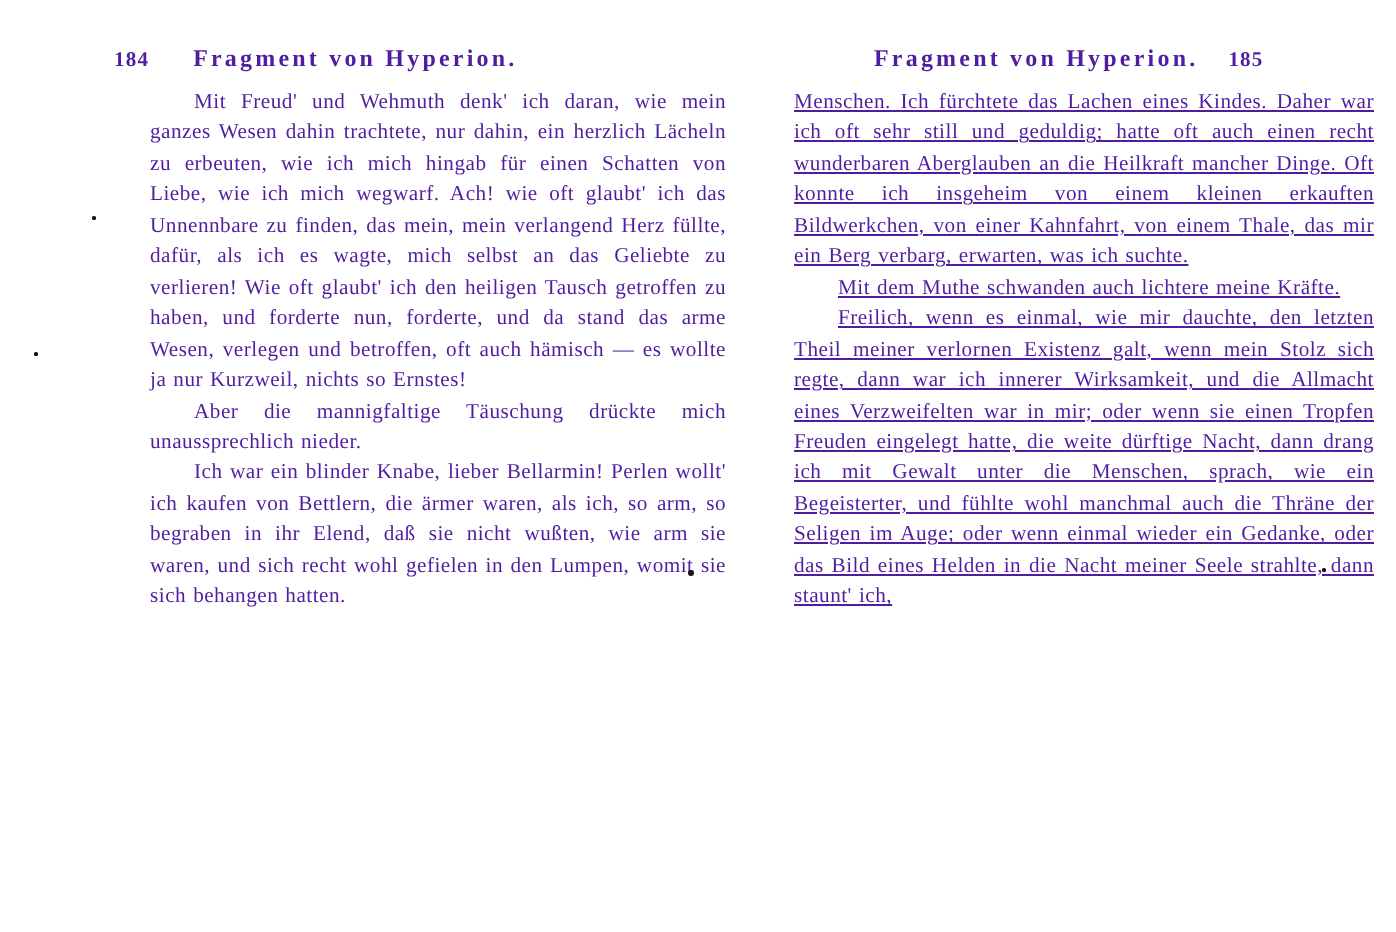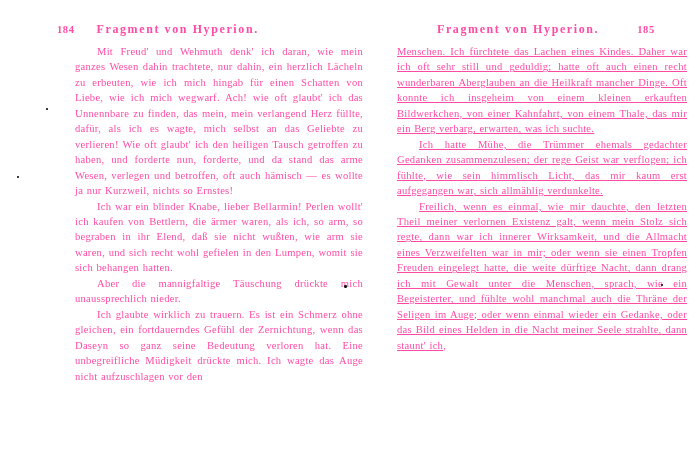--- a/index.html
+++ b/index.html
@@ -7,21 +7,21 @@
     padding: 0;
     background: #ffffff;
   }
   #page {
     position: relative;
     width: 698px;
     height: 466px;
     background: #ffffff;
     overflow: hidden;
     font-family: "Liberation Serif", "DejaVu Serif", serif;
-    color: #ec4899;
+    color: #4c1d95;
   }
 
   .leaf {
     position: absolute;
     top: 0;
     height: 466px;
   }
   .leaf-left  { left: 0px;   width: 349px; }
   .leaf-right { left: 349px; width: 349px; }
 
@@ -46,21 +46,21 @@
     letter-spacing: 0.6px;
   }
   .runtitle {
     font-size: 12px;
     font-weight: 700;
     letter-spacing: 1.6px;
   }
   .leaf-left  .folio    { margin-right: 22px; }
   .leaf-left  .runtitle { }
   .leaf-right .runtitle { margin-left: 58px; }
-  .leaf-right .folio    { margin-left: 38px; }
+  .leaf-right .folio    { margin-left: 15px; }
 
   
   .textblock {
     position: absolute;
     top: 44px;
     font-size: 10.6px;
     line-height: 15.45px;
     text-align: justify;
     text-justify: inter-word;
     letter-spacing: 0.25px;
@@ -98,39 +98,38 @@
 
   <div class="leaf leaf-left">
 
     <div class="runhead">
       <span class="folio">184</span>
       <span class="runtitle">Fragment von Hyperion.</span>
     </div>
 
     <div class="textblock">
       <p class="para">Mit Freud' und Wehmuth denk' ich daran, wie mein ganzes Wesen dahin trachtete, nur dahin, ein herzlich Lächeln zu erbeuten, wie ich mich hingab für einen Schatten von Liebe, wie ich mich wegwarf. Ach! wie oft glaubt' ich das Unnennbare zu finden, das mein, mein verlangend Herz füllte, dafür, als ich es wagte, mich selbst an das Geliebte zu verlieren! Wie oft glaubt' ich den heiligen Tausch getroffen zu haben, und forderte nun, forderte, und da stand das arme Wesen, verlegen und betroffen, oft auch hämisch — es wollte ja nur Kurzweil, nichts so Ernstes!</p>
+      <p class="para">Aber die mannigfaltige Täuschung drückte mich unaussprechlich nieder.</p>
       <p class="para">Ich war ein blinder Knabe, lieber Bellarmin! Perlen wollt' ich kaufen von Bettlern, die ärmer waren, als ich, so arm, so begraben in ihr Elend, daß sie nicht wußten, wie arm sie waren, und sich recht wohl gefielen in den Lumpen, womit sie sich behangen hatten.</p>
-      <p class="para">Aber die mannigfaltige Täuschung drückte mich unaussprechlich nieder.</p>
-      <p class="para">Ich glaubte wirklich zu trauern. Es ist ein Schmerz ohne gleichen, ein fortdauerndes Gefühl der Zernichtung, wenn das Daseyn so ganz seine Bedeutung verloren hat. Eine unbegreifliche Müdigkeit drückte mich. Ich wagte das Auge nicht aufzuschlagen vor den</p>
     </div>
 
     <span class="speck" style="left:46px; top:108px; width:2px; height:2px;"></span>
     <span class="speck" style="left:17px; top:176px; width:2px; height:2px;"></span>
   </div>
 
   <div class="leaf leaf-right">
 
     <div class="runhead">
       <span class="runtitle">Fragment von Hyperion.</span>
       <span class="folio">185</span>
     </div>
 
     <div class="textblock">
       <p class="para cont">Menschen. Ich fürchtete das Lachen eines Kindes. Daher war ich oft sehr still und geduldig; hatte oft auch einen recht wunderbaren Aberglauben an die Heilkraft mancher Dinge. Oft konnte ich insgeheim von einem kleinen erkauften Bildwerkchen, von einer Kahnfahrt, von einem Thale, das mir ein Berg verbarg, erwarten, was ich suchte.</p>
-      <p class="para">Ich hatte Mühe, die Trümmer ehemals gedachter Gedanken zusammenzulesen; der rege Geist war verflogen; ich fühlte, wie sein himmlisch Licht, das mir kaum erst aufgegangen war, sich allmählig verdunkelte.</p>
+      <p class="para">Mit dem Muthe schwanden auch lichtere meine Kräfte.</p>
       <p class="para">Freilich, wenn es einmal, wie mir dauchte, den letzten Theil meiner verlornen Existenz galt, wenn mein Stolz sich regte, dann war ich innerer Wirksamkeit, und die Allmacht eines Verzweifelten war in mir; oder wenn sie einen Tropfen Freuden eingelegt hatte, die weite dürftige Nacht, dann drang ich mit Gewalt unter die Menschen, sprach, wie ein Begeisterter, und fühlte wohl manchmal auch die Thräne der Seligen im Auge; oder wenn einmal wieder ein Gedanke, oder das Bild eines Helden in die Nacht meiner Seele strahlte, dann staunt' ich,</p>
     </div>
   </div>
 
   <span class="speck" style="left:344px; top:285px; width:3px; height:3px;"></span>
   <span class="speck" style="left:661px; top:284px; width:2px; height:2px;"></span>
 
 </div>
 
 </body></html>

